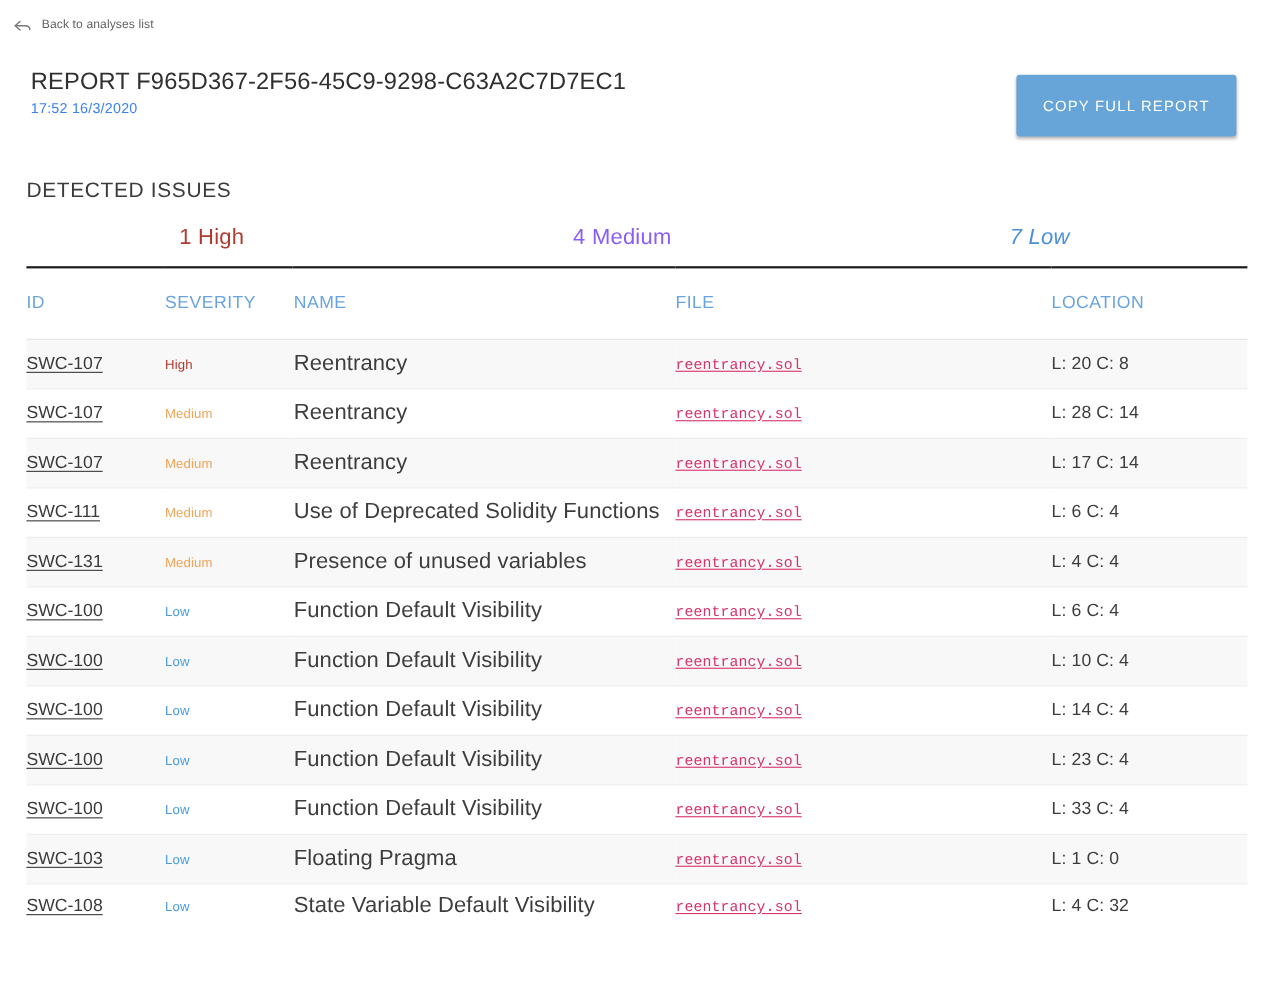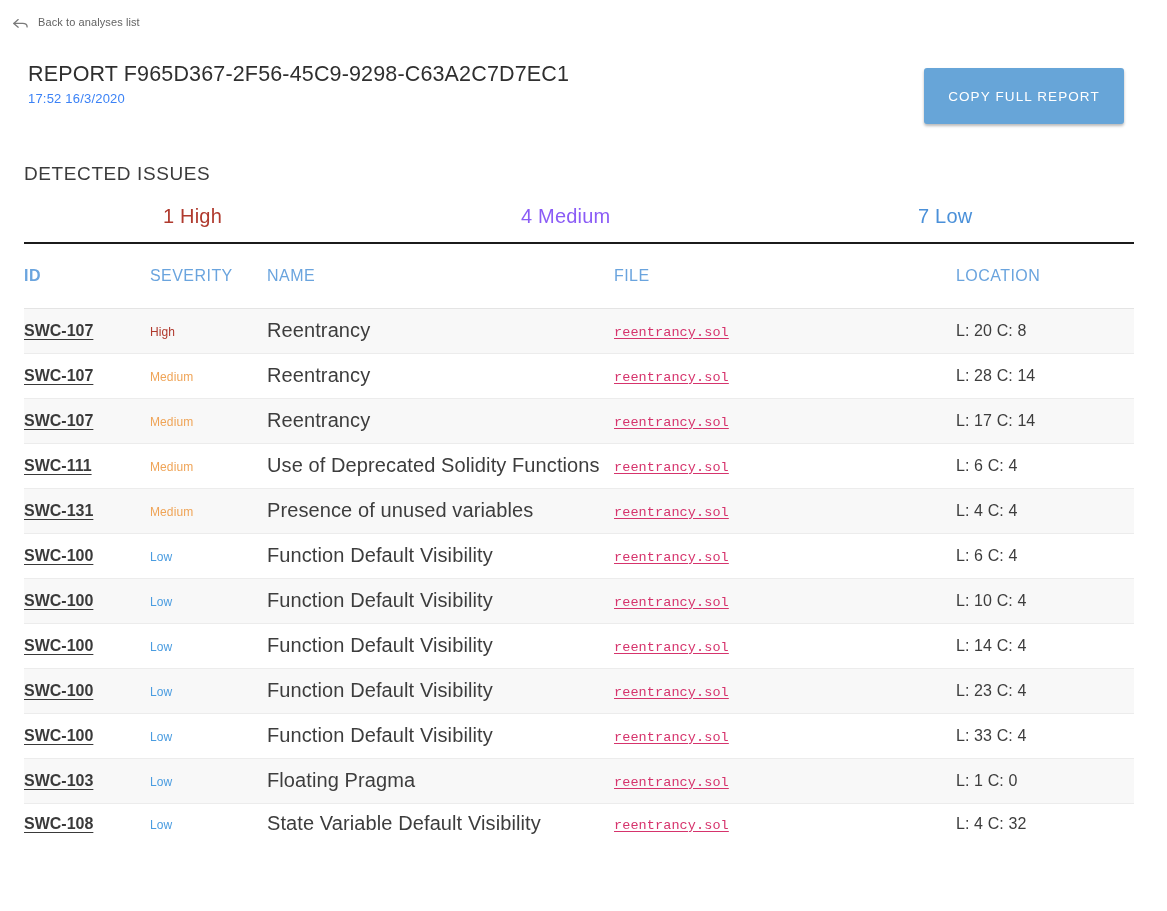--- a/index.html
+++ b/index.html
@@ -104,21 +104,21 @@
   }
   .summary-item {
     position: absolute;
     font-size: 20px;
     letter-spacing: 0.2px;
     white-space: nowrap;
     cursor: pointer;
   }
   .sum-high   { left: 139px;  color: #b03a2e; }
   .sum-medium { left: 497px;  color: #8b5cf6; }
-  .sum-low    { left: 894px;  color: #4a90d9; }
+  .sum-low    { left: 894px;  color: #4a90d9; font-style: italic; }
 
   
   .issues-table {
     position: absolute;
     left: 24px;
     top: 242px;
     width: 1110px;
     border-collapse: collapse;
     border-top: 2px solid #1b1b1b;
     border-bottom: 2px solid #1b1b1b;
@@ -146,21 +146,21 @@
   .issues-table tbody tr:nth-child(odd) td { background: #f8f8f8; }
   .issues-table tbody tr:nth-child(even) td { background: #ffffff; }
   .issues-table tbody tr:last-child td { border-bottom: 8px solid #ffffff; }
 
   col.c-id   { width: 125px; }
   col.c-sev  { width: 117px; }
   col.c-name { width: 348px; }
   col.c-file { width: 342px; }
   col.c-loc  { width: 178px; }
 
-  th.h-id, td.t-id     { padding-left: 0px; font-weight: bold; }
+  th.h-id, td.t-id     { padding-left: 0px; }
   th.h-sev, td.t-sev   { padding-left: 1px; }
   th.h-name, td.t-name { padding-left: 1px; }
   th.h-file            { padding-left: 0px; }
   td.t-file            { padding-left: 0px; }
   th.h-loc, td.t-loc   { padding-left: 0px; }
 
   .swc-link {
     color: #3a3a3a;
     text-decoration: underline;
     text-underline-offset: 3px;

